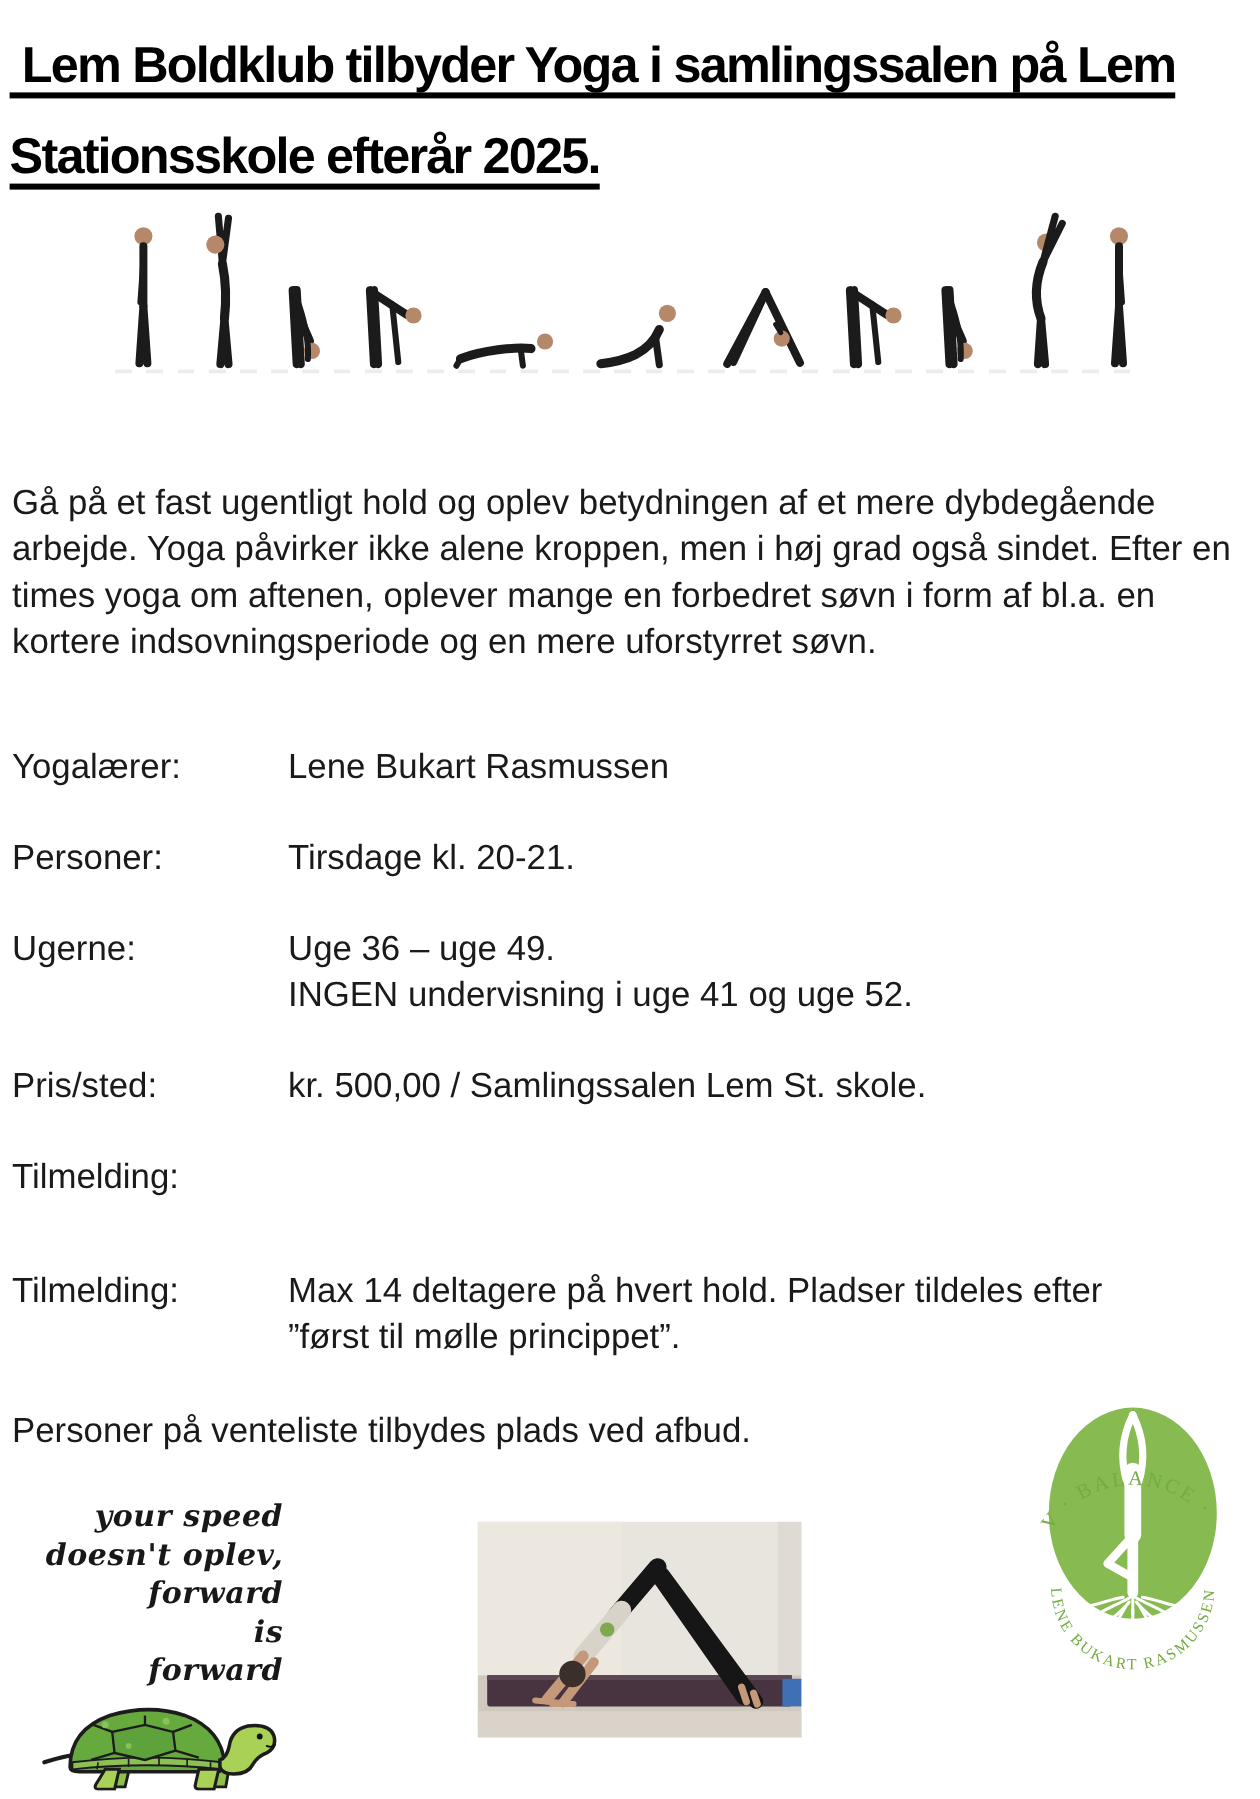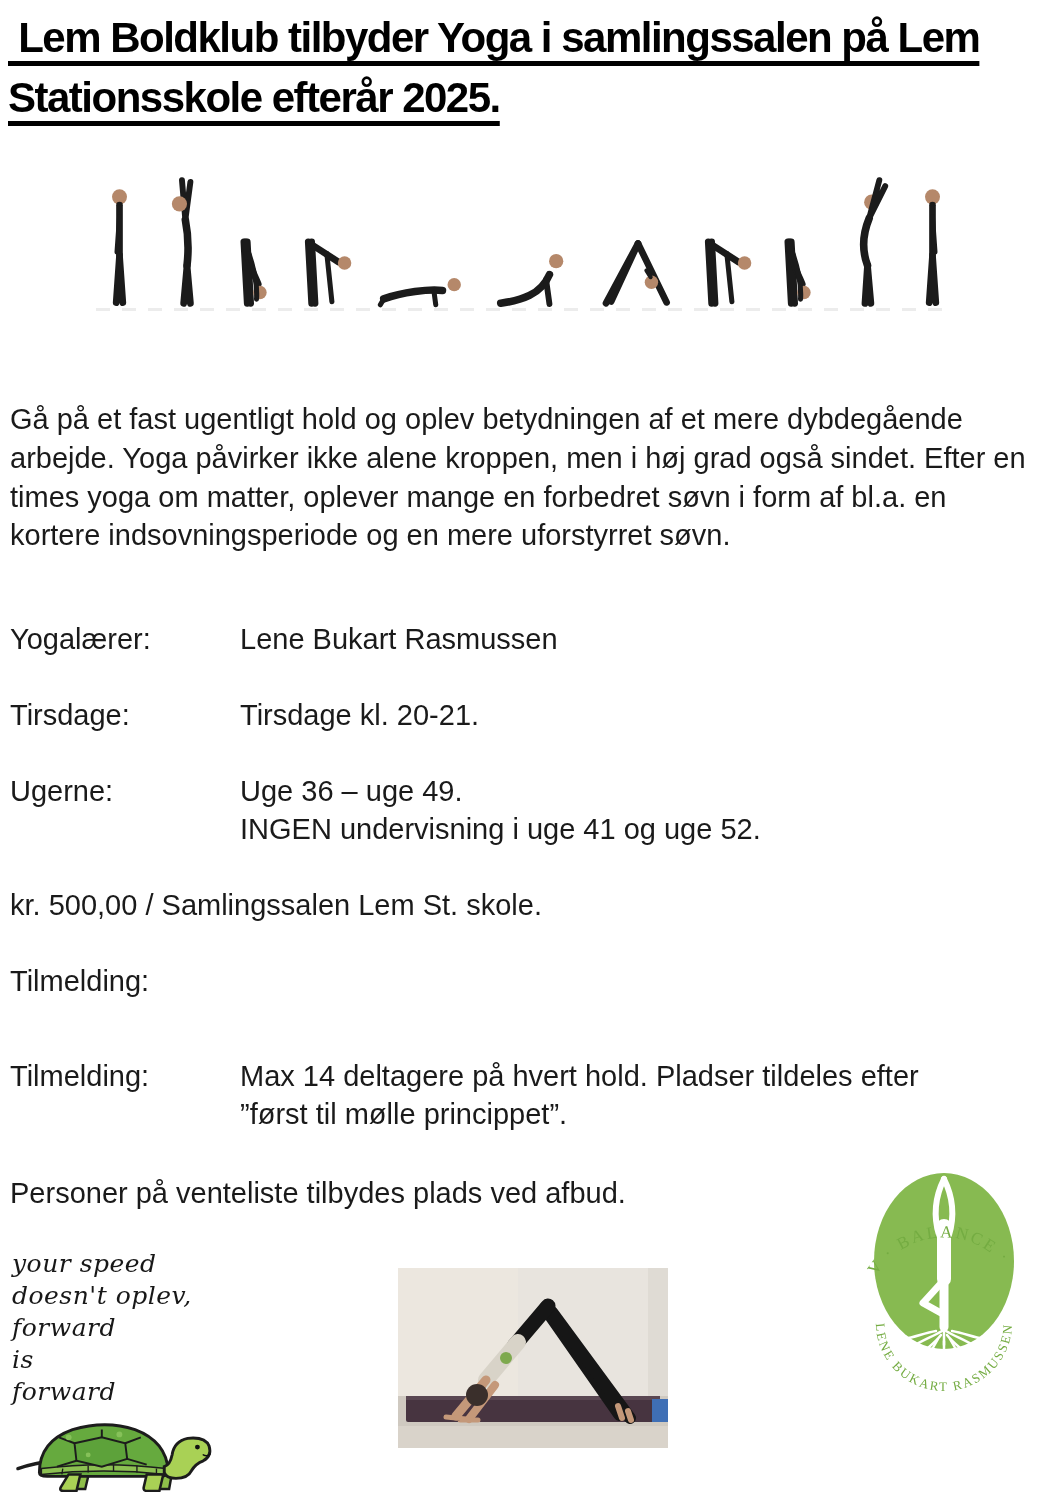--- a/index.html
+++ b/index.html
@@ -2,21 +2,21 @@
 <html><head>
 <meta charset="utf-8">
 <style>
   html,body{margin:0;padding:0;background:#fff;}
   #page{position:relative;width:1050px;height:1499px;background:#ffffff;overflow:hidden;
         font-family:"Liberation Sans",sans-serif;color:#1a1a1a;}
 
   
   .title{position:absolute;left:8px;top:8px;width:1038px;font-weight:bold;color:#000;
          font-size:42px;line-height:60px;letter-spacing:-1.5px;}
-  .title .tline{display:block;}
+  .title .tline{display:block;margin-top:16px;}
   .title .tline span{text-decoration:underline;text-decoration-thickness:5px;
          text-underline-offset:9px;white-space:pre;}
 
   
   .strip{position:absolute;left:102px;top:175px;width:848px;height:136px;
          display:flex;justify-content:space-between;align-items:flex-end;}
   .strip svg{display:block;}
   .strip .figure-stroke{stroke:#1b1b1b;fill:none;stroke-linecap:round;stroke-linejoin:round;}
   .strip .head{fill:#b5886a;}
   .strip-base{position:absolute;left:96px;top:308px;width:856px;height:3px;
@@ -27,21 +27,21 @@
 
   .details{position:absolute;left:10px;top:620px;width:1034px;font-size:29px;line-height:38px;}
   .row{display:flex;margin-bottom:38px;}
   .row .label{width:230px;flex:none;}
   .row .value{white-space:pre-line;}
   .row.gap-xl{margin-bottom:57px;}
 
   .waitlist{position:absolute;left:10px;top:1177px;font-size:29px;}
 
   
-  .turtle-block{position:absolute;left:12px;top:1248px;width:236px;text-align:left;}
+  .turtle-block{position:absolute;left:0;top:1248px;width:236px;text-align:right;font-weight:bold;}
   .quote{font-family:"DejaVu Serif",serif;font-style:italic;font-size:25px;line-height:32px;
          color:#181818;letter-spacing:.5px;}
   .turtle-art{margin-top:4px;}
 
   
   .photo{position:absolute;left:398px;top:1268px;width:270px;height:180px;}
 
   
   .logo{position:absolute;left:856px;top:1143px;width:176px;height:258px;}
   .logo textPath{font-family:"Liberation Serif",serif;}
@@ -117,37 +117,38 @@
     </svg>
     <svg width="35" height="135" viewBox="0 0 42 160">
       <circle class="head" cx="21" cy="24" r="9"></circle>
       <path class="figure-stroke" stroke-width="8" d="M21,34 L21,94"></path>
       <path class="figure-stroke" stroke-width="6" d="M21,48 L24,90"></path>
       <path class="figure-stroke" stroke-width="8" d="M21,94 L17,151 M21,94 L25,151"></path>
     </svg>
   </div>
   <div class="strip-base"></div>
 
-  <div class="intro">Gå på et fast ugentligt hold og oplev betydningen af et mere dybdegående arbejde. Yoga påvirker ikke alene kroppen, men i høj grad også sindet. Efter en times yoga om matter, oplever mange en forbedret søvn i form af bl.a. en kortere indsovningsperiode og en mere uforstyrret søvn.</div>
+  <div class="intro">Gå på et fast ugentligt hold og oplev betydningen af et mere dybdegående arbejde. Yoga påvirker ikke alene kroppen, men i høj grad også sindet. Efter en times yoga om aftenen, oplever mange en forbedret søvn i form af bl.a. en kortere indsovningsperiode og en mere uforstyrret søvn.</div>
 
   <div class="details">
     <div class="row">
       <div class="label">Yogalærer:</div>
       <div class="value">Lene Bukart Rasmussen</div>
     </div>
     <div class="row">
-      <div class="label">Tirsdage:</div>
+      <div class="label">Personer:</div>
       <div class="value">Tirsdage kl. 20-21.</div>
     </div>
     <div class="row">
       <div class="label">Ugerne:</div>
       <div class="value">Uge 36 – uge 49.
 INGEN undervisning i uge 41 og uge 52.</div>
     </div>
     <div class="row">
+      <div class="label">Pris/sted:</div>
       <div class="value">kr. 500,00 / Samlingssalen Lem St. skole.</div>
     </div>
     <div class="row gap-xl">
       <div class="label">Tilmelding:</div>
       <div class="value"></div>
     </div>
     <div class="row">
       <div class="label">Tilmelding:</div>
       <div class="value">Max 14 deltagere på hvert hold. Pladser tildeles efter
 ”først til mølle princippet”.</div>

